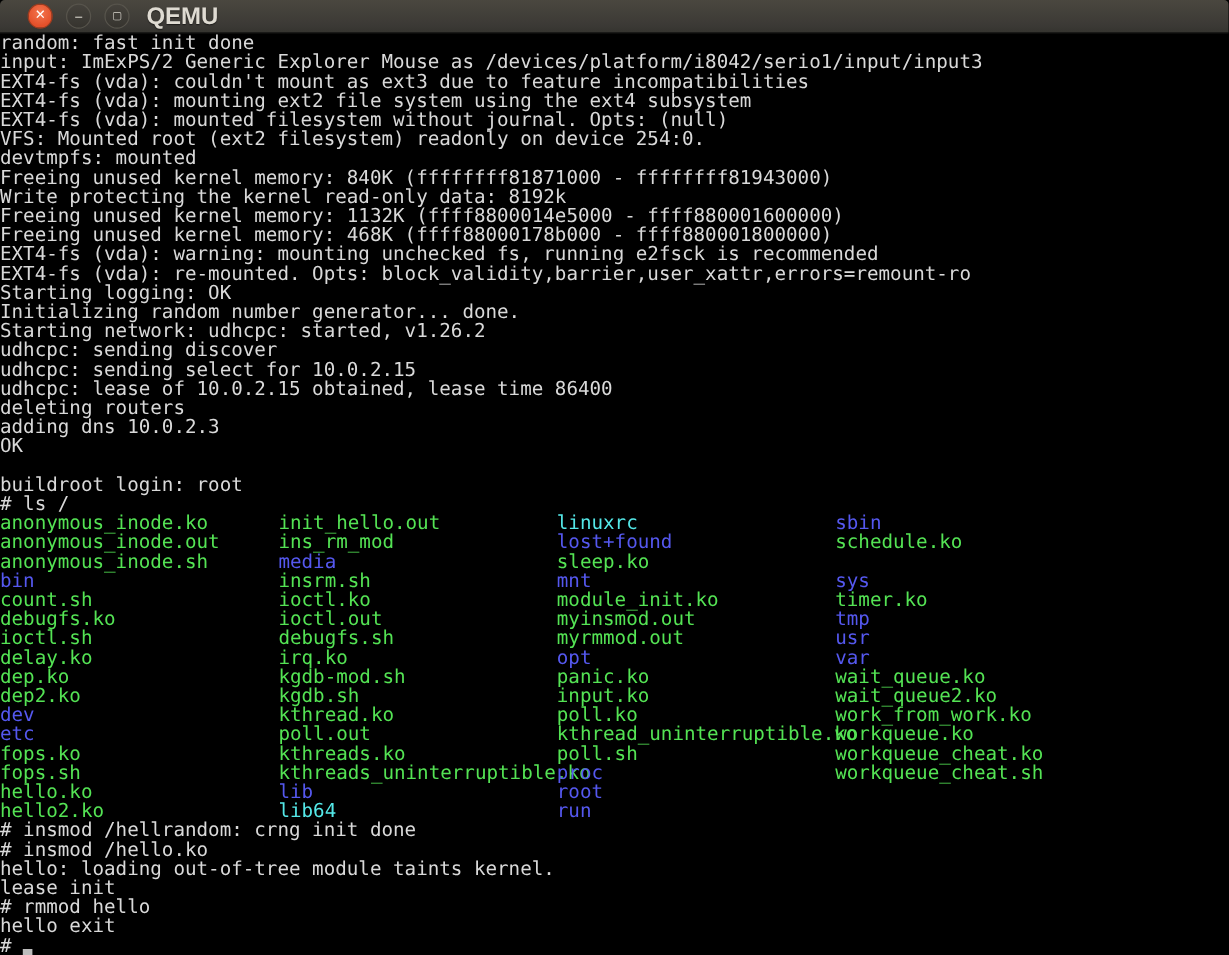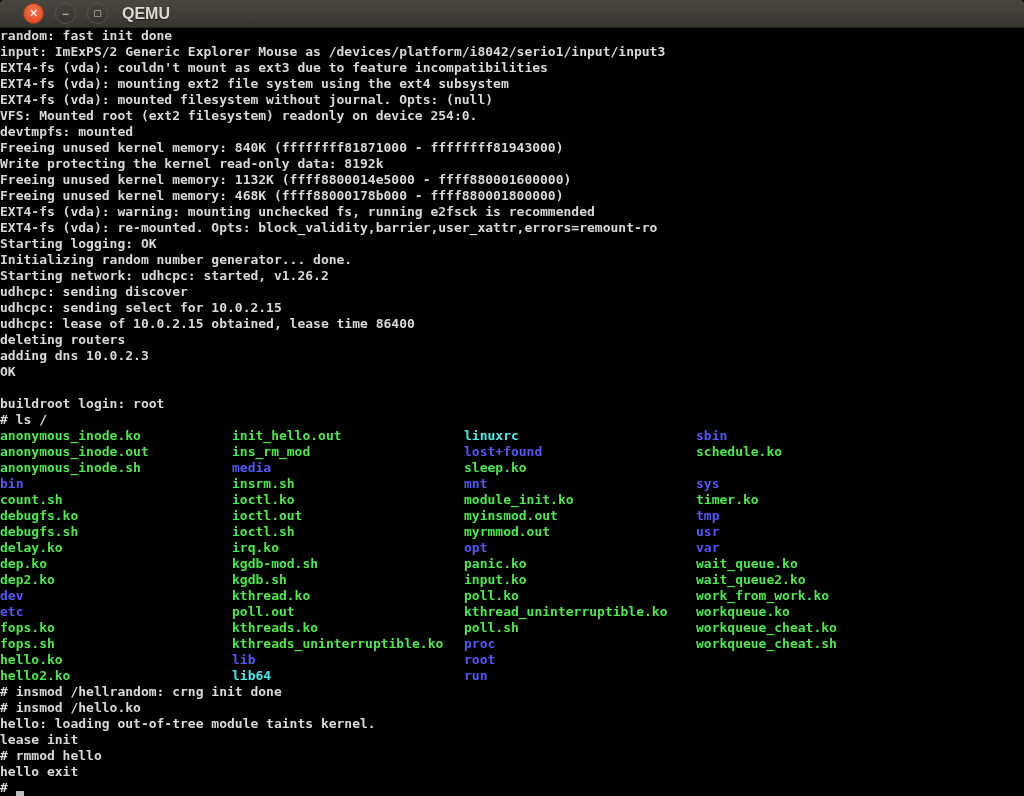--- a/index.html
+++ b/index.html
@@ -24,30 +24,30 @@
     border:1px solid #9c3b1f;color:#fff;font-weight:bold;font-size:11px;
   }
   .tb-min,.tb-max{
     background:linear-gradient(#45423c,#36342f);
     border:1px solid #57544c;color:#d8d5cc;
   }
   .tb-min{left:55px;}
   .tb-max{left:87px;font-size:9px;}
   .tb-title{
     position:absolute;left:122px;top:0;height:28px;display:flex;align-items:center;
-    color:#dfdbd2;font-weight:bold;font-size:16px;
+    color:#dfdbd2;font-weight:bold;font-size:20px;
     text-shadow:0 1px 1px rgba(0,0,0,.55);
   }
 
   
   .terminal{
     width:876px;height:768px;background:var(--background,#000);
     color:var(--foreground,#d9d9d9);
     font-family:"DejaVu Sans Mono","Liberation Mono",monospace;
-    font-size:13px;line-height:16px;font-weight:bold;
+    font-size:16px;line-height:16px;font-weight:normal;
     overflow:hidden;cursor:text;
   }
   .line{height:16px;white-space:pre;}
   .lsrow{height:16px;white-space:pre;display:flex;}
   .cell{display:inline-block;width:232px;flex:0 0 232px;white-space:pre;}
   .g{color:var(--green,#54e354);}
   .b{color:var(--blue,#5558ef);}
   .c{color:var(--cyan,#54e8e8);}
   .cursor{
     display:inline-block;width:8px;height:16px;vertical-align:top;
@@ -100,21 +100,21 @@
         <div class="line">buildroot login: root</div>
         <div class="line"># ls /</div>
       </div>
     <div id="lsgrid">
         <div class="lsrow"><span class="cell g">anonymous_inode.ko</span><span class="cell g">init_hello.out</span><span class="cell c">linuxrc</span><span class="cell b">sbin</span></div>
         <div class="lsrow"><span class="cell g">anonymous_inode.out</span><span class="cell g">ins_rm_mod</span><span class="cell b">lost+found</span><span class="cell g">schedule.ko</span></div>
         <div class="lsrow"><span class="cell g">anonymous_inode.sh</span><span class="cell b">media</span><span class="cell g">sleep.ko</span></div>
         <div class="lsrow"><span class="cell b">bin</span><span class="cell g">insrm.sh</span><span class="cell b">mnt</span><span class="cell b">sys</span></div>
         <div class="lsrow"><span class="cell g">count.sh</span><span class="cell g">ioctl.ko</span><span class="cell g">module_init.ko</span><span class="cell g">timer.ko</span></div>
         <div class="lsrow"><span class="cell g">debugfs.ko</span><span class="cell g">ioctl.out</span><span class="cell g">myinsmod.out</span><span class="cell b">tmp</span></div>
-        <div class="lsrow"><span class="cell g">debugfs.sh</span><span class="cell g">ioctl.sh</span><span class="cell g">myrmmod.out</span><span class="cell b">usr</span></div>
+        <div class="lsrow"><span class="cell g">ioctl.sh</span><span class="cell g">debugfs.sh</span><span class="cell g">myrmmod.out</span><span class="cell b">usr</span></div>
         <div class="lsrow"><span class="cell g">delay.ko</span><span class="cell g">irq.ko</span><span class="cell b">opt</span><span class="cell b">var</span></div>
         <div class="lsrow"><span class="cell g">dep.ko</span><span class="cell g">kgdb-mod.sh</span><span class="cell g">panic.ko</span><span class="cell g">wait_queue.ko</span></div>
         <div class="lsrow"><span class="cell g">dep2.ko</span><span class="cell g">kgdb.sh</span><span class="cell g">input.ko</span><span class="cell g">wait_queue2.ko</span></div>
         <div class="lsrow"><span class="cell b">dev</span><span class="cell g">kthread.ko</span><span class="cell g">poll.ko</span><span class="cell g">work_from_work.ko</span></div>
         <div class="lsrow"><span class="cell b">etc</span><span class="cell g">poll.out</span><span class="cell g">kthread_uninterruptible.ko</span><span class="cell g">workqueue.ko</span></div>
         <div class="lsrow"><span class="cell g">fops.ko</span><span class="cell g">kthreads.ko</span><span class="cell g">poll.sh</span><span class="cell g">workqueue_cheat.ko</span></div>
         <div class="lsrow"><span class="cell g">fops.sh</span><span class="cell g">kthreads_uninterruptible.ko</span><span class="cell b">proc</span><span class="cell g">workqueue_cheat.sh</span></div>
         <div class="lsrow"><span class="cell g">hello.ko</span><span class="cell b">lib</span><span class="cell b">root</span><span class="cell"></span></div>
         <div class="lsrow"><span class="cell g">hello2.ko</span><span class="cell c">lib64</span><span class="cell b">run</span><span class="cell"></span></div>
       </div>

